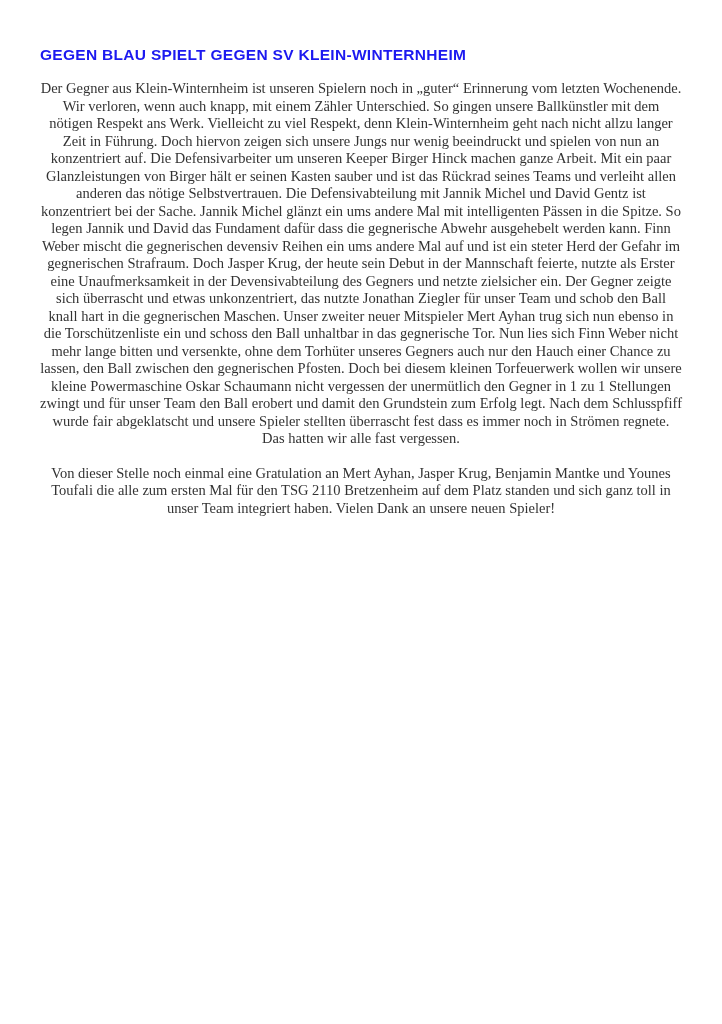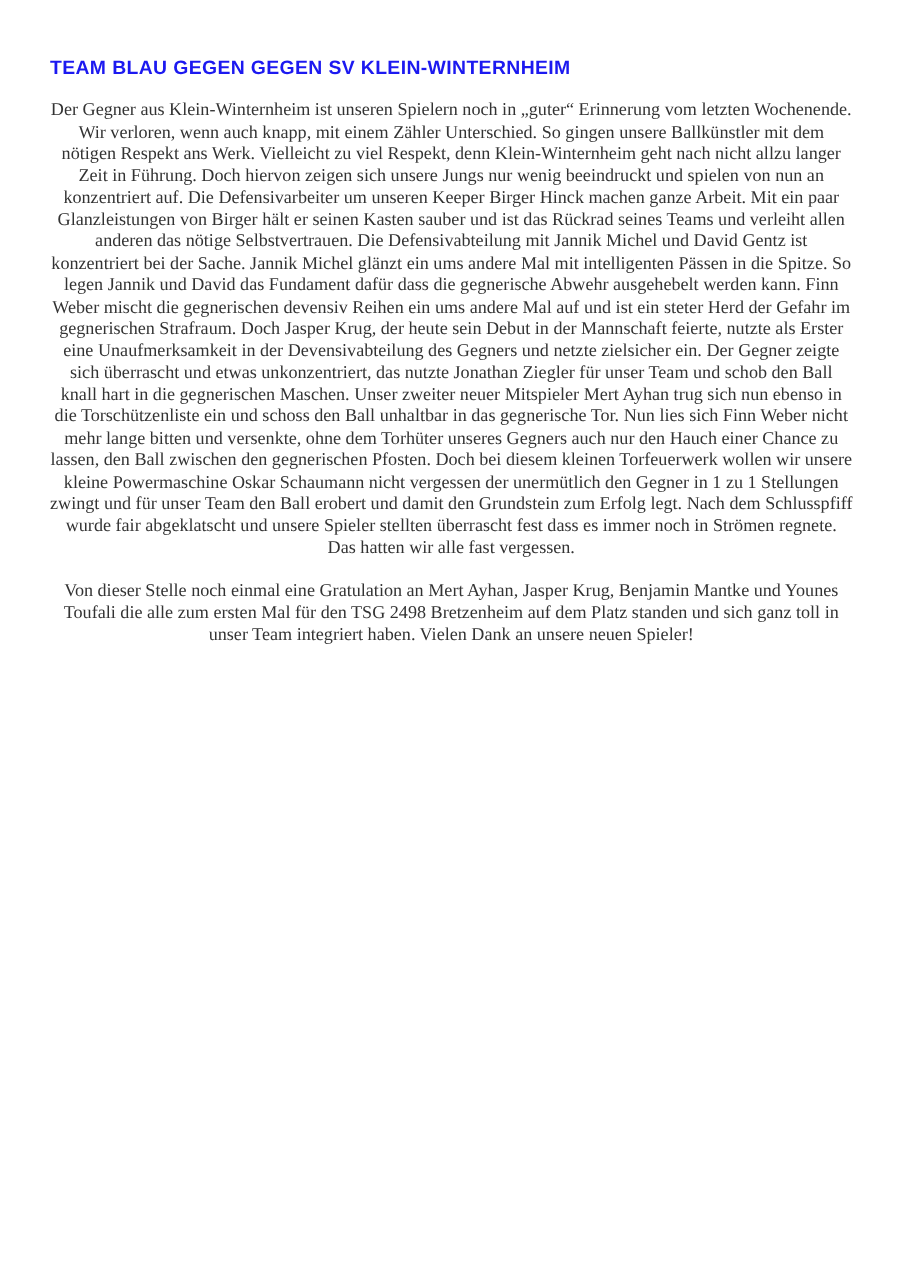--- a/index.html
+++ b/index.html
@@ -34,16 +34,16 @@
     line-height: 17.5px;
     color: var(--body-text-color, #333333);
     margin: 0 0 17px 0;
     text-align: center;
   }
 </style>
 </head>
 <body>
 
 <div class="page">
-  <h1 class="article-title">TEAM BLAU GEGEN GEGEN SV KLEIN-WINTERNHEIM</h1>
+  <h1 class="article-title">GEGEN BLAU SPIELT GEGEN SV KLEIN-WINTERNHEIM</h1>
   <p class="article-paragraph">Der Gegner aus Klein-Winternheim ist unseren Spielern noch in „guter“ Erinnerung vom letzten Wochenende. Wir verloren, wenn auch knapp, mit einem Zähler Unterschied. So gingen unsere Ballkünstler mit dem nötigen Respekt ans Werk. Vielleicht zu viel Respekt, denn Klein-Winternheim geht nach nicht allzu langer Zeit in Führung. Doch hiervon zeigen sich unsere Jungs nur wenig beeindruckt und spielen von nun an konzentriert auf. Die Defensivarbeiter um unseren Keeper Birger Hinck machen ganze Arbeit. Mit ein paar Glanzleistungen von Birger hält er seinen Kasten sauber und ist das Rückrad seines Teams und verleiht allen anderen das nötige Selbstvertrauen. Die Defensivabteilung mit Jannik Michel und David Gentz ist konzentriert bei der Sache. Jannik Michel glänzt ein ums andere Mal mit intelligenten Pässen in die Spitze. So legen Jannik und David das Fundament dafür dass die gegnerische Abwehr ausgehebelt werden kann. Finn Weber mischt die gegnerischen devensiv Reihen ein ums andere Mal auf und ist ein steter Herd der Gefahr im gegnerischen Strafraum. Doch Jasper Krug, der heute sein Debut in der Mannschaft feierte, nutzte als Erster eine Unaufmerksamkeit in der Devensivabteilung des Gegners und netzte zielsicher ein. Der Gegner zeigte sich überrascht und etwas unkonzentriert, das nutzte Jonathan Ziegler für unser Team und schob den Ball knall hart in die gegnerischen Maschen. Unser zweiter neuer Mitspieler Mert Ayhan trug sich nun ebenso in die Torschützenliste ein und schoss den Ball unhaltbar in das gegnerische Tor. Nun lies sich Finn Weber nicht mehr lange bitten und versenkte, ohne dem Torhüter unseres Gegners auch nur den Hauch einer Chance zu lassen, den Ball zwischen den gegnerischen Pfosten. Doch bei diesem kleinen Torfeuerwerk wollen wir unsere kleine Powermaschine Oskar Schaumann nicht vergessen der unermütlich den Gegner in 1 zu 1 Stellungen zwingt und für unser Team den Ball erobert und damit den Grundstein zum Erfolg legt. Nach dem Schlusspfiff wurde fair abgeklatscht und unsere Spieler stellten überrascht fest dass es immer noch in Strömen regnete. Das hatten wir alle fast vergessen.</p>
-  <p class="article-paragraph">Von dieser Stelle noch einmal eine Gratulation an Mert Ayhan, Jasper Krug, Benjamin Mantke und Younes Toufali die alle zum ersten Mal für den TSG 2498 Bretzenheim auf dem Platz standen und sich ganz toll in unser Team integriert haben. Vielen Dank an unsere neuen Spieler!</p>
+  <p class="article-paragraph">Von dieser Stelle noch einmal eine Gratulation an Mert Ayhan, Jasper Krug, Benjamin Mantke und Younes Toufali die alle zum ersten Mal für den TSG 2110 Bretzenheim auf dem Platz standen und sich ganz toll in unser Team integriert haben. Vielen Dank an unsere neuen Spieler!</p>
 </div>
 
 </body></html>

